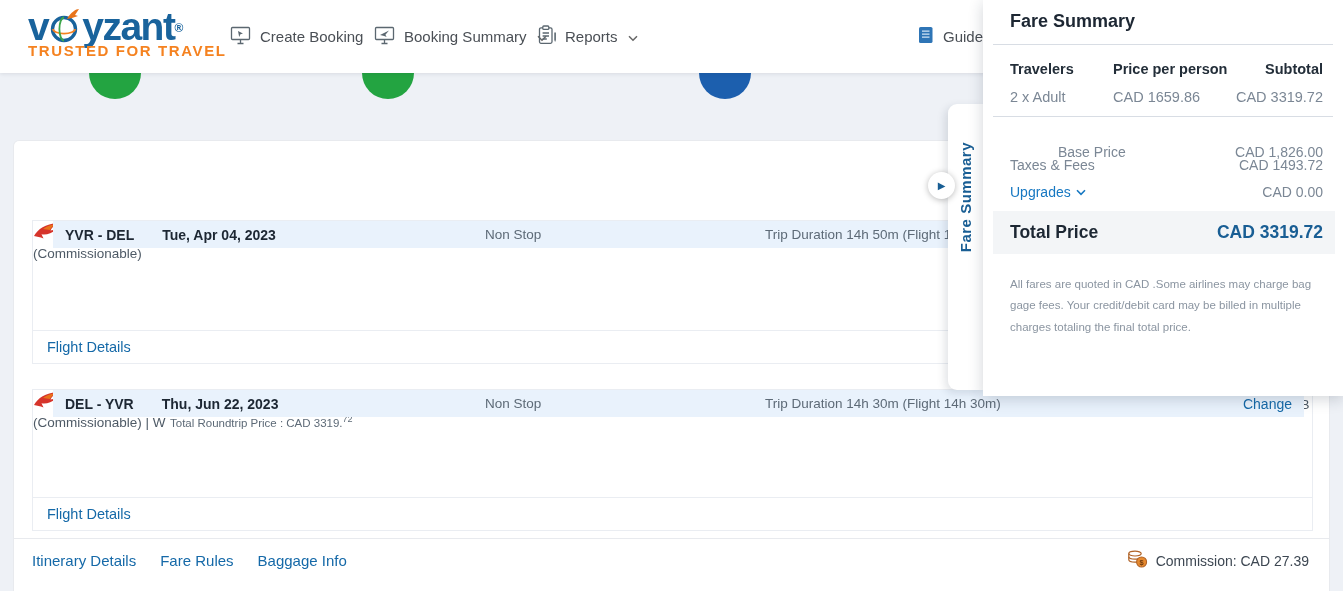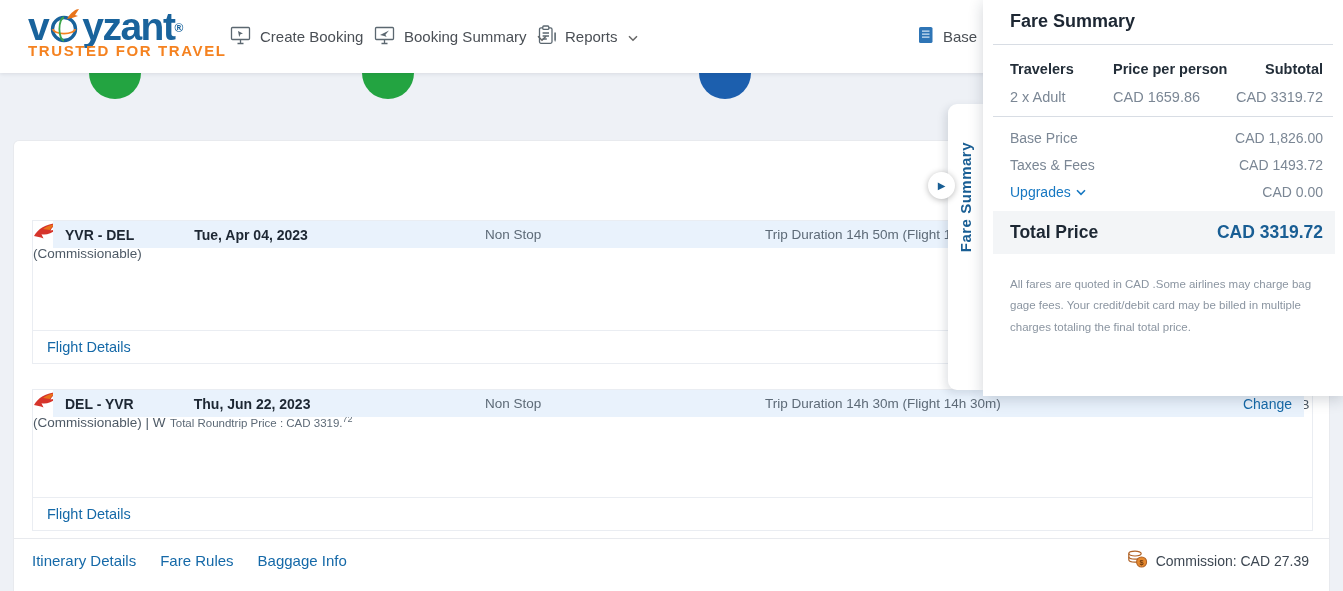--- a/index.html
+++ b/index.html
@@ -29,21 +29,21 @@
   
   .card { position:absolute; left:13px; top:140px; width:1317px; bottom:0; background:#fff;
           border:1px solid #e8eaee; border-bottom:none; border-radius:6px 6px 0 0; z-index:1; }
   .card-title { position:absolute; left:32px; top:17px; font-size:19px; font-weight:700; color:#1c2732; }
 
   .segment { position:absolute; left:18px; width:1281px; background:#fff; border:1px solid #eaedf2; }
   #seg1 { top:79px;  height:144px; }
   #seg2 { top:248px; height:142px; }
 
   .seg-bar { position:absolute; left:20px; right:8px; top:0; height:27px; background:#e9f2fc;
-             display:flex; align-items:center; font-size:14px; color:#1d2733;gap:32px; }
+             display:flex; align-items:center; font-size:14px; color:#1d2733; }
   .seg-route { font-weight:700; margin-left:12px; }
   .seg-date  { font-weight:700; margin-left:28px;text-align:right; }
   .seg-stops    { position:absolute; left:432px; font-weight:400; color:#5d6a77; font-size:13.5px; }
   .seg-duration { position:absolute; left:712px; font-weight:400; color:#5d6a77; font-size:13.5px;
                   white-space:nowrap; overflow:hidden; }
   .seg-change { position:absolute; right:12px; color:#1569a8; font-size:14px; cursor:pointer; }
   .bird     { left:52px; top:36px; }
   .airline  { left:91px; top:43px; font-size:13.5px; font-weight:700; color:#22292f; }
   .fltno    { left:91px; top:72px; font-size:13.5px; font-weight:600; color:#2c333a; }
   .t-dep    { left:237px; top:42px; font-size:15px; font-weight:700; color:#1d2733; }
@@ -75,21 +75,21 @@
   .fare-panel { position:absolute; right:0; top:0; width:360px; height:396px; background:#fff;
                 z-index:10; box-shadow:0 3px 14px rgba(25,40,60,.20); }
   .fp-title { position:absolute; left:27px; top:11px; font-size:18px; font-weight:700; color:#1d2733; }
   .fp-sep1 { position:absolute; left:10px; right:10px; top:44px; border-top:1px solid #d8dde4; }
   .fp-sep2 { position:absolute; left:10px; right:10px; top:116px; border-top:1px solid #d8dde4; }
   .fp-col { position:absolute; top:61px; font-size:14.5px; font-weight:700; color:#232e39; }
   .fp-val { position:absolute; top:89px; font-size:14.5px; color:#7b8795; }
   .c1 { left:27px; } .c2 { left:130px; } .c3 { right:20px; }
   .fp-line-label { position:absolute; left:27px; font-size:14px; color:#7b8795; }
   .fp-line-value { position:absolute; right:20px; font-size:14px; color:#7b8795; }
-  .y1 { top:130px; } .y2 { top:157px; } .y3 { top:184px; }
+  .y1 { top:144px;margin-left:48px; } .y2 { top:157px; } .y3 { top:184px; }
   .fp-upgrades { color:#1778c2; cursor:pointer; display:flex; align-items:center; gap:5px;text-align:center; }
   .fp-total { position:absolute; left:10px; right:8px; top:211px; height:43px; background:#f3f5f7;
               display:flex; align-items:center; }
   .fp-total-label { margin-left:17px; font-size:17.5px; font-weight:700; color:#1d2733; }
   .fp-total-value { position:absolute; right:12px; font-size:17.5px; font-weight:700; color:#195e94; }
   .fp-disclaimer { position:absolute; left:27px; width:312px; top:274px; font-size:11.5px;
                    color:#8b95a1; line-height:1.85; }
 
   
   .fare-tab { position:absolute; left:948px; top:104px; width:36px; height:286px; background:#fff;
@@ -171,21 +171,21 @@
     </span>
   </div>
 
   <div class="nav-item" style="left:918px">
     <span>
       <svg width="16" height="18" viewBox="0 0 16 18">
         <rect x="1" y="1" width="13.5" height="16" rx="1.6" fill="#2e75b6"></rect>
         <path d="M4 5.2h7.5M4 8.2h7.5M4 11.2h7.5" stroke="#cfe3f5" stroke-width="1.2"></path>
       </svg>
     </span>
-    <span>Base</span>
+    <span>Guide</span>
   </div>
 </div>
 
 <div class="card">
 
   <div class="segment" id="seg1">
     <div class="seg-bar">
       <span class="seg-route">YVR - DEL</span>
       <span class="seg-date">Tue, Apr 04, 2023</span>
       <span class="seg-stops">Non Stop</span>

